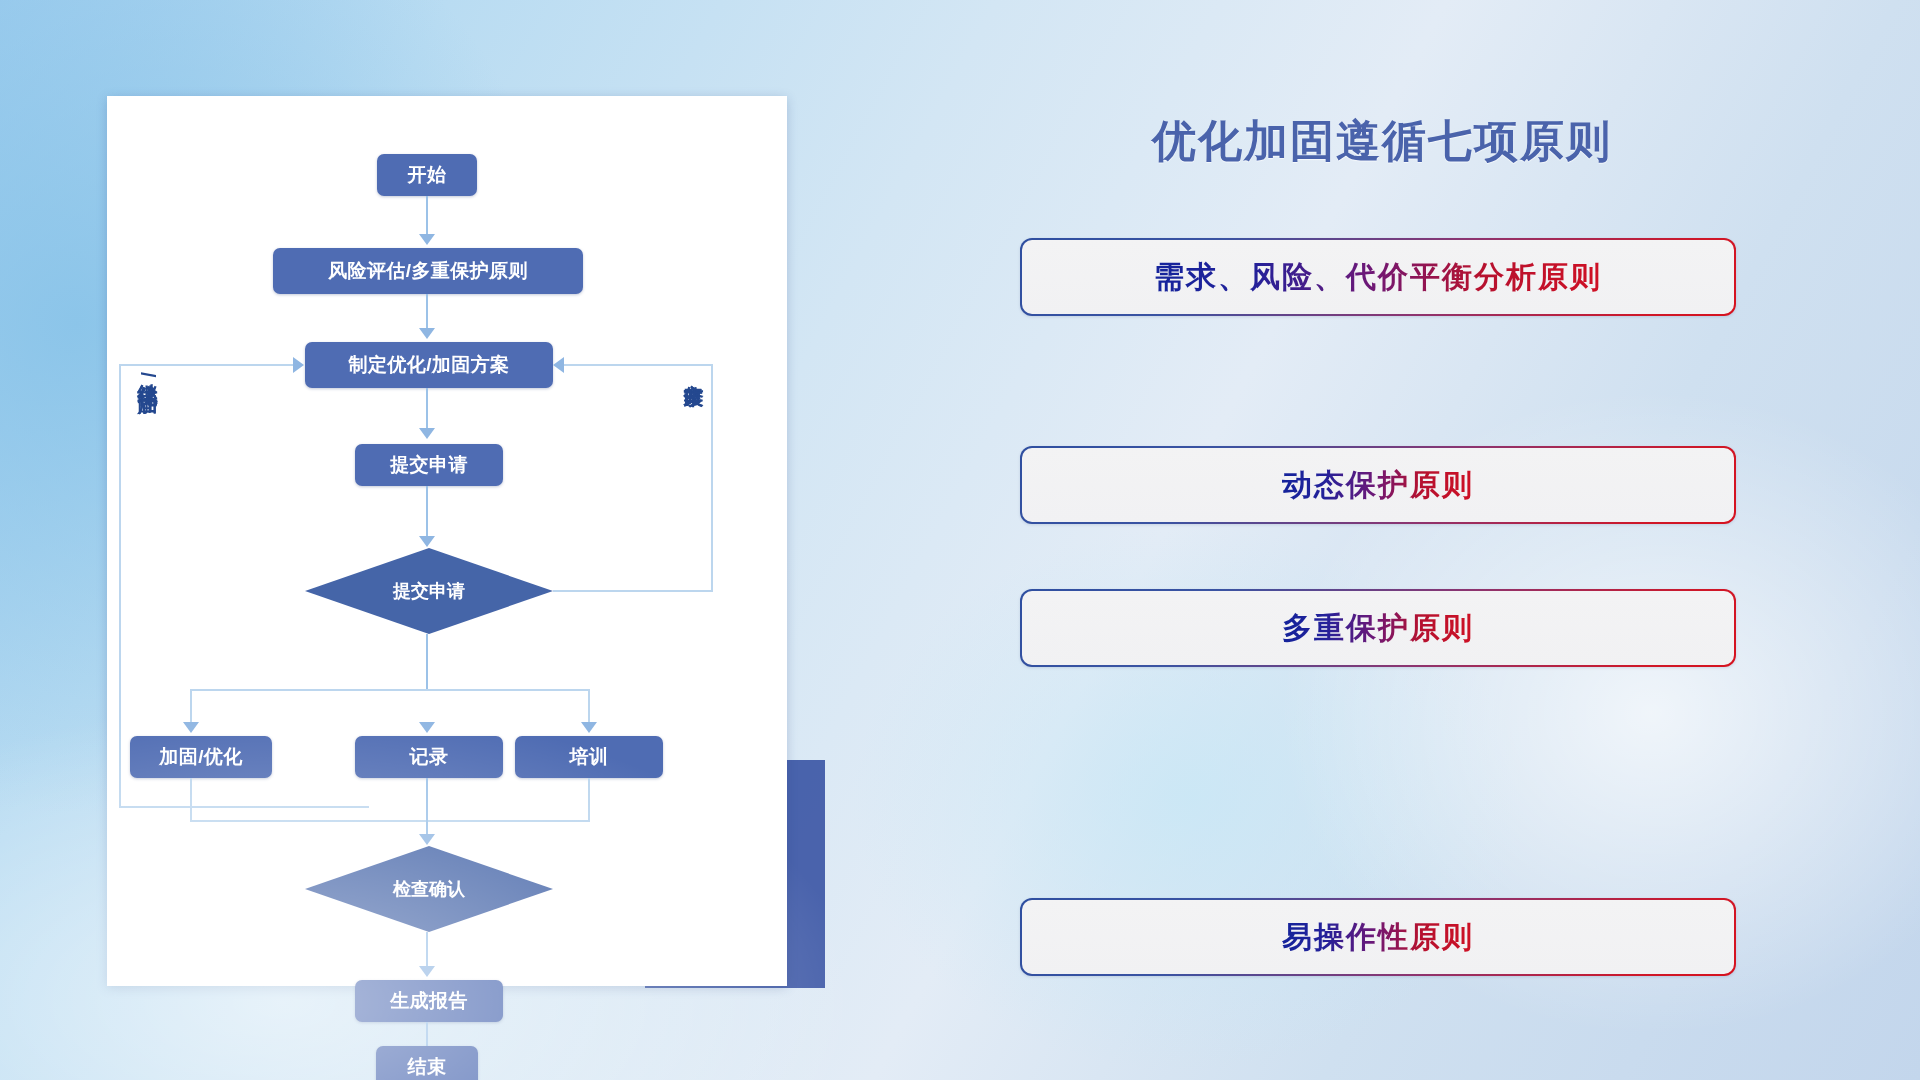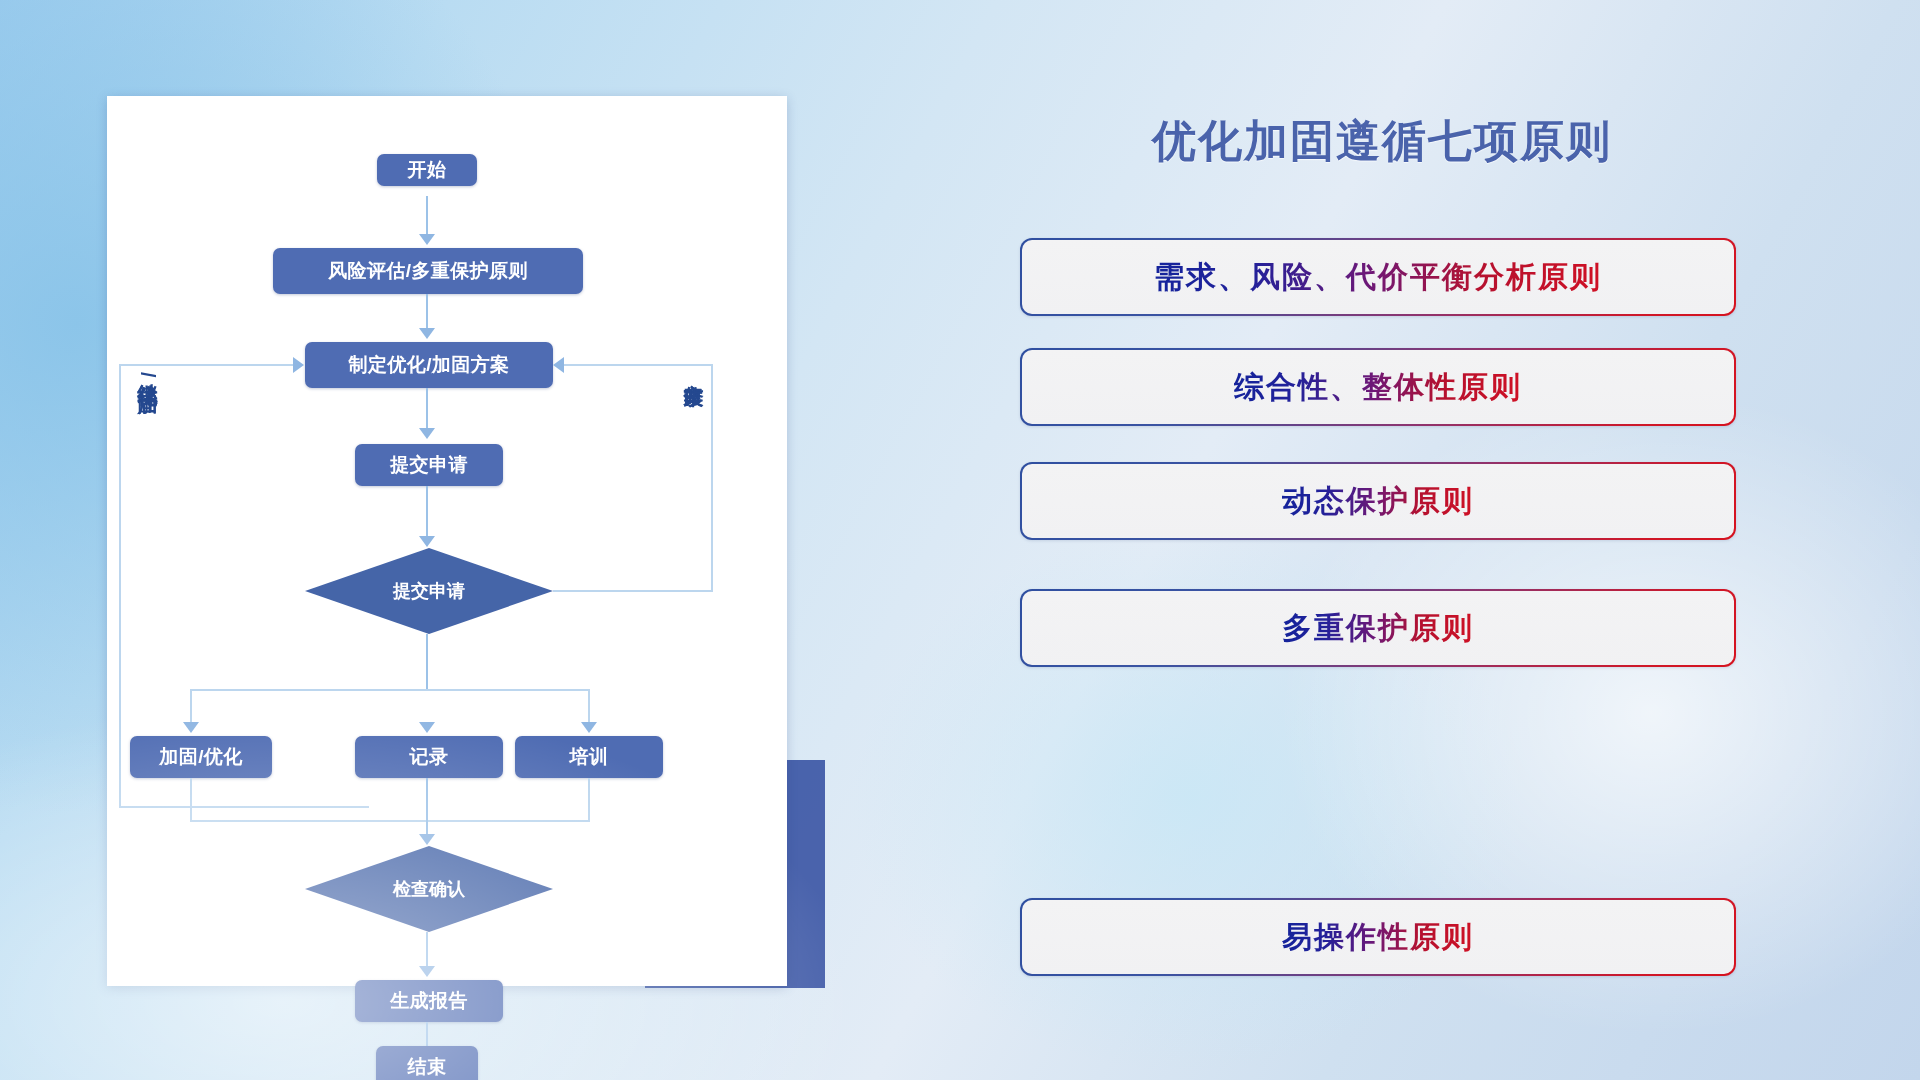--- a/index.html
+++ b/index.html
@@ -113,21 +113,21 @@
 </head>
 <body>
 
 <div id="stage">
 
   <div id="accent-rect"></div>
 
   <div id="flow-card">
     <div id="flow-inner">
 
-      <div class="node" style="left:270px; top:58px; width:100px; height:32px; font-size:19px;">
+      <div class="node" style="left:270px; top:58px; width:100px; height:42px; font-size:19px;">
         <span>开始</span>
       </div>
       <div class="ln v" style="left:319px; top:100px; height:44px;"></div>
       <div class="arw down" style="left:312px; top:138px;"></div>
 
       <div class="node" style="left:166px; top:152px; width:310px; height:46px; font-size:19px;">
         <span>风险评估/多重保护原则</span>
       </div>
       <div class="ln v" style="left:319px; top:198px; height:42px;"></div>
       <div class="arw down" style="left:312px; top:232px;"></div>
@@ -204,24 +204,21 @@
     </div>
   </div>
 
   <div id="right-panel">
 
     <div id="panel-title">优化加固遵循七项原则</div>
 
     <div class="pcard" style="top:238px;">
       <span class="ptxt">需求、风险、代价平衡分析原则</span>
     </div>
-    <div class="pcard" style="top:348px;">
-      <span class="ptxt">综合性、整体性原则</span>
-    </div>
-    <div class="pcard" style="top:462px;">
+    <div class="pcard" style="top:446px;">
       <span class="ptxt">动态保护原则</span>
     </div>
     <div class="pcard" style="top:568px;margin-top:21px;">
       <span class="ptxt">多重保护原则</span>
     </div>
     <div class="pcard" style="top:898px;">
       <span class="ptxt">易操作性原则</span>
     </div>
 
   </div>

